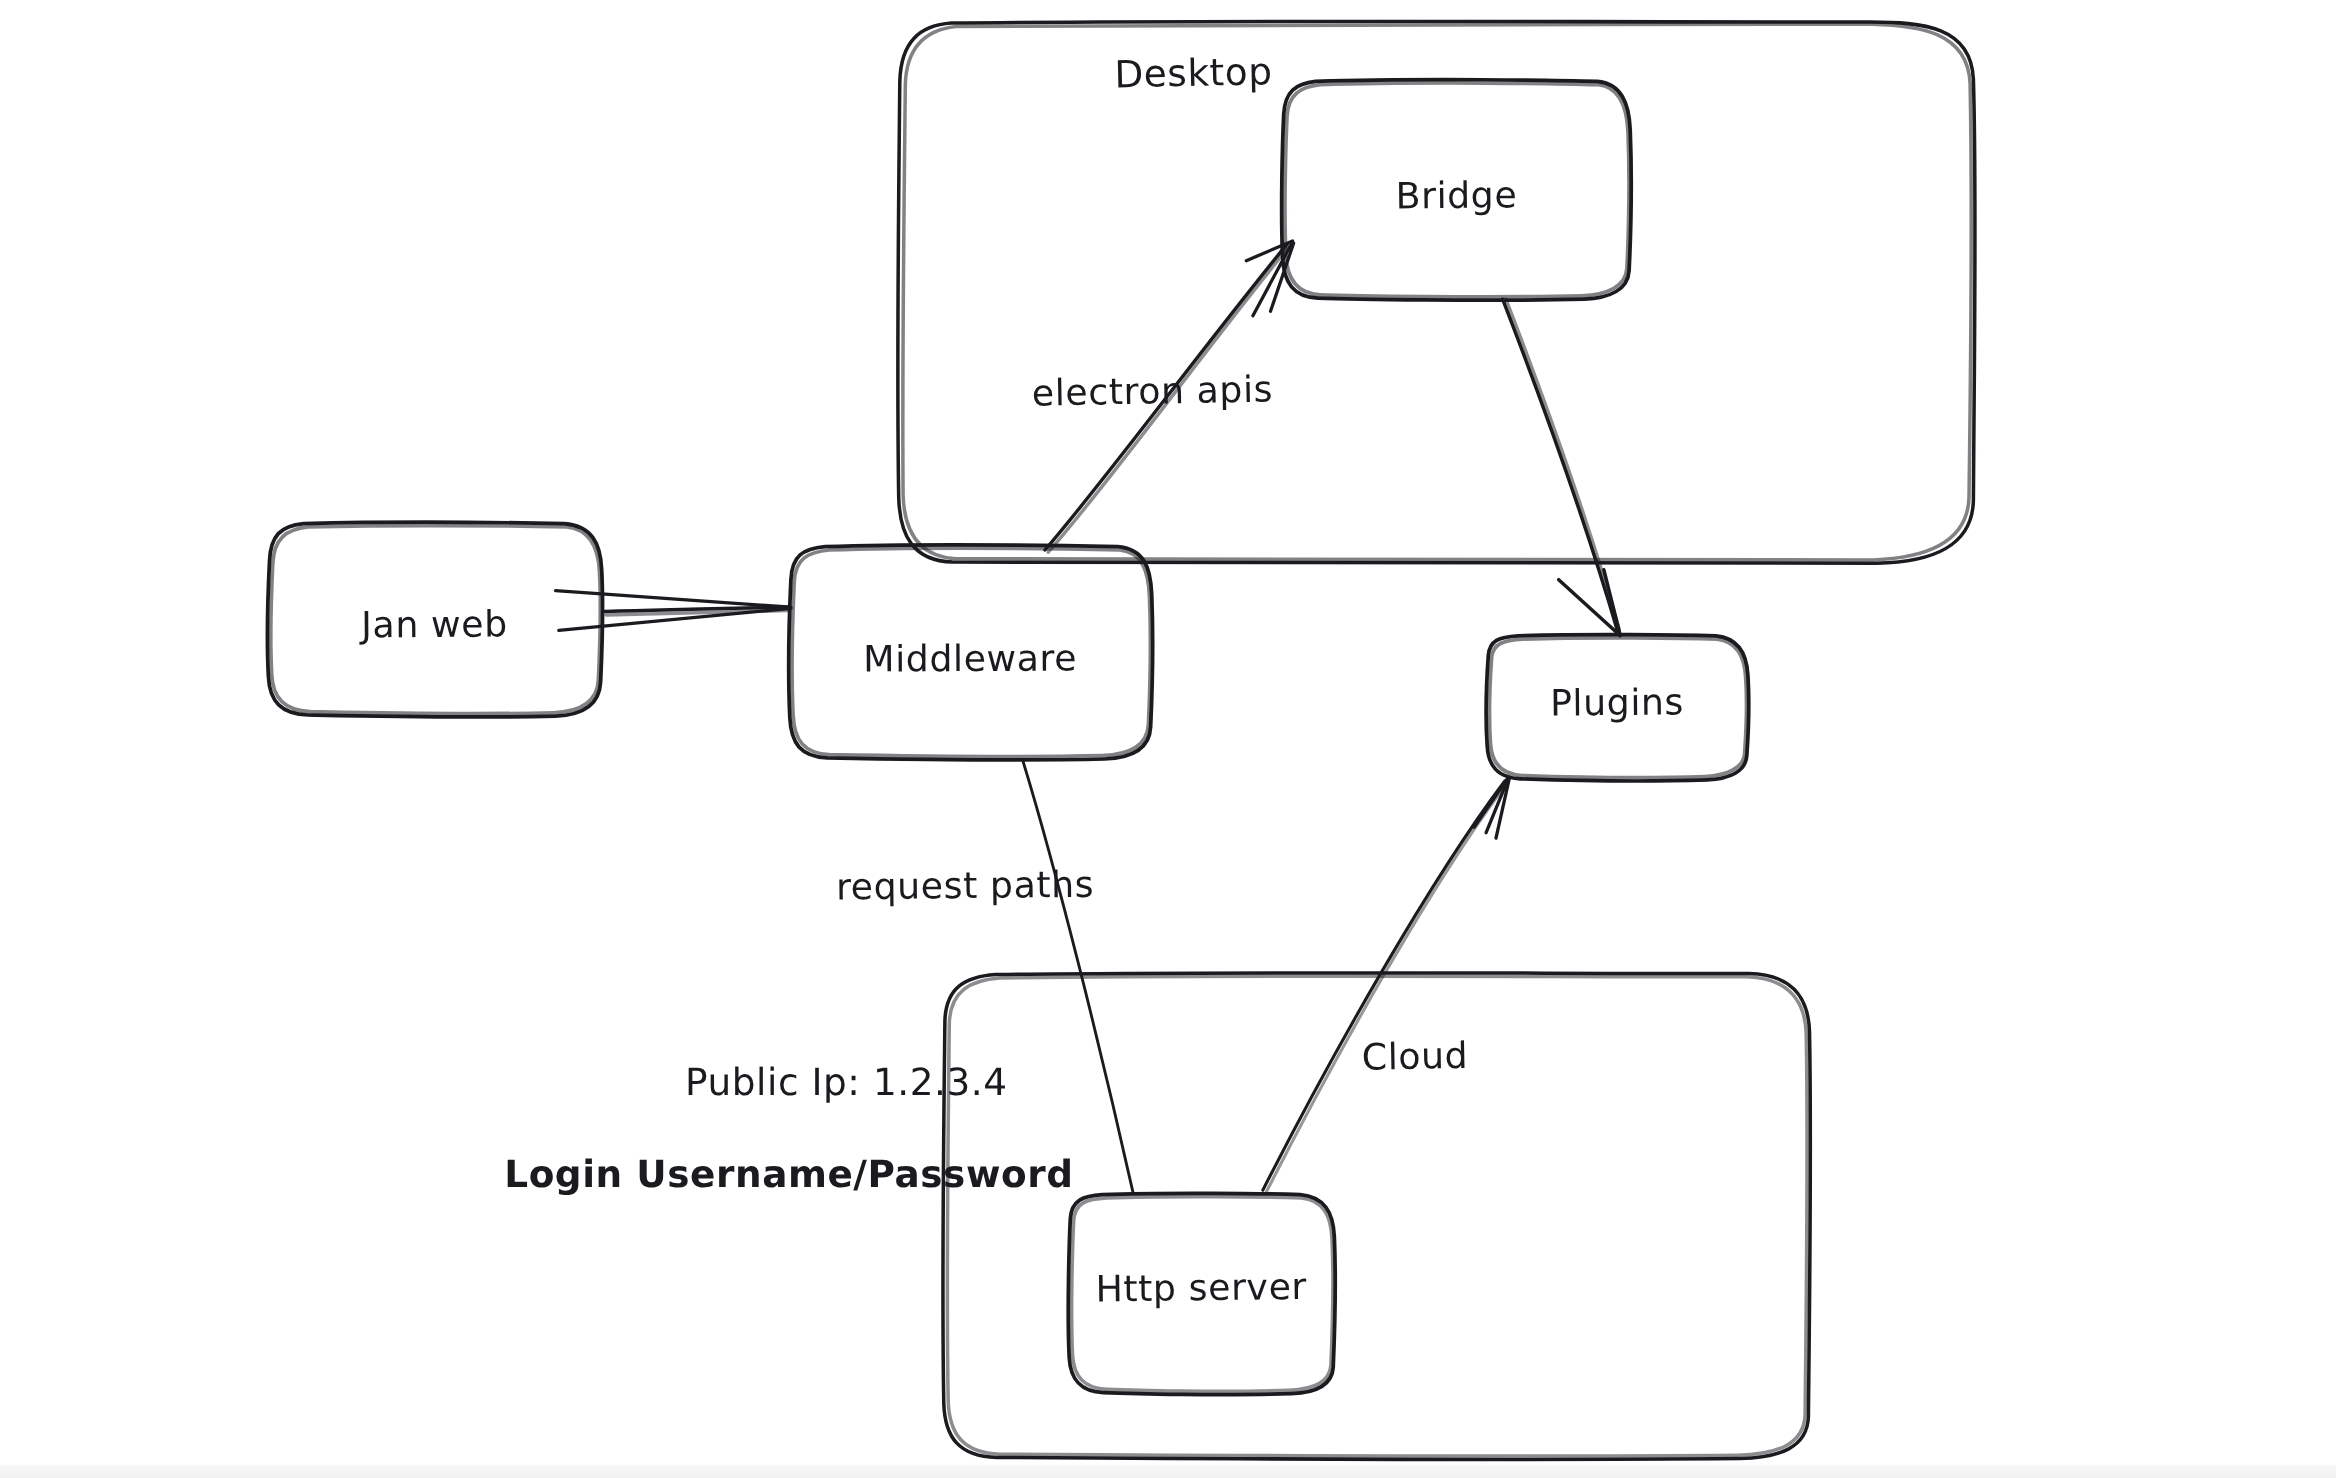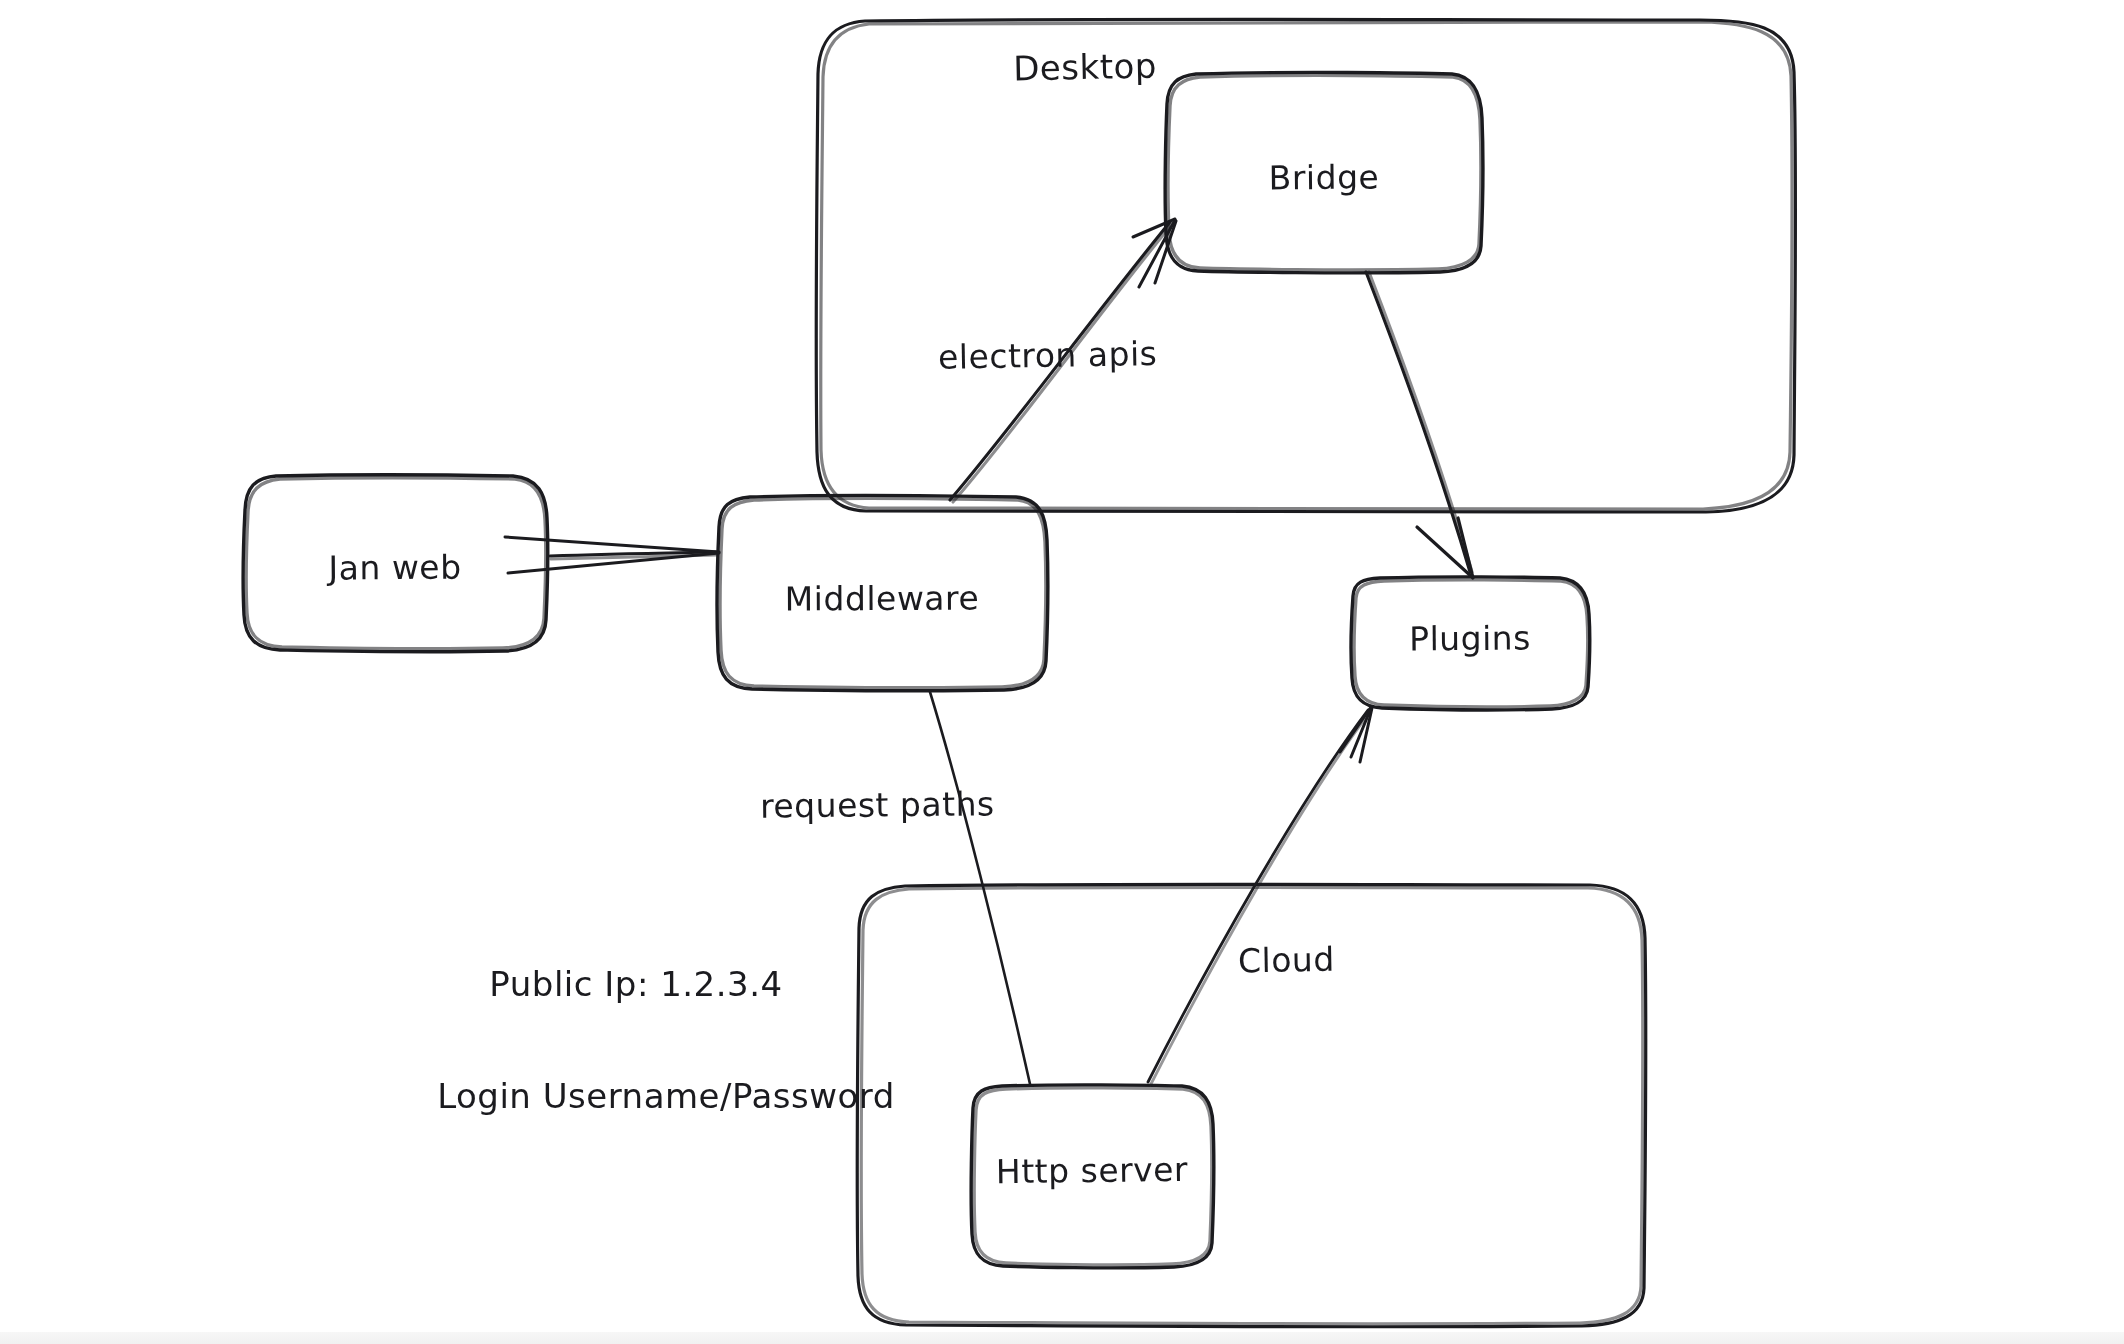--- a/index.html
+++ b/index.html
@@ -41,21 +41,21 @@
   .group-label {
     font-size: 34px;
     text-align: center;
   }
   .edge-label {
     font-size: 33px;
     text-align: left;
   }
   .note-label {
     font-size: 34px;
-    text-align: center;
+    text-align: right;
     line-height: 1.42;
   }
   #bottombar {
     position: absolute;
     left: 0;
     top: 1332px;
     width: 2124px;
     height: 12px;
     background: linear-gradient(to bottom, #f7f7f7 0%, #f1f1f1 100%);
   }
@@ -195,17 +195,17 @@
   <div class="lbl node-label" style="left:972px; top:1149px; width:240px; transform:rotate(-0.7deg);">Http server</div>
 
   <div class="lbl edge-label" style="left:938px; top:333px; width:320px; transform:rotate(-1deg);">electron apis</div>
 
   <div class="lbl edge-label" style="left:760px; top:783px; width:320px; transform:rotate(-0.6deg);">request paths</div>
 
   <div class="lbl edge-label" style="left:1238px; top:938px; width:160px; transform:rotate(-1deg);">Cloud</div>
 
   <div class="lbl note-label" style="left:356px; top:960px; width:560px;">Public Ip: 1.2.3.4</div>
 
-  <div class="lbl note-label" style="left:356px; top:1072px; width:620px;">Login Username/Password</div>
+  <div class="lbl note-label" style="left:356px; top:1044px; width:620px;font-weight:bold;">Login Username/Password</div>
 
   <div id="bottombar"></div>
 
 </div>
 
 </body></html>

